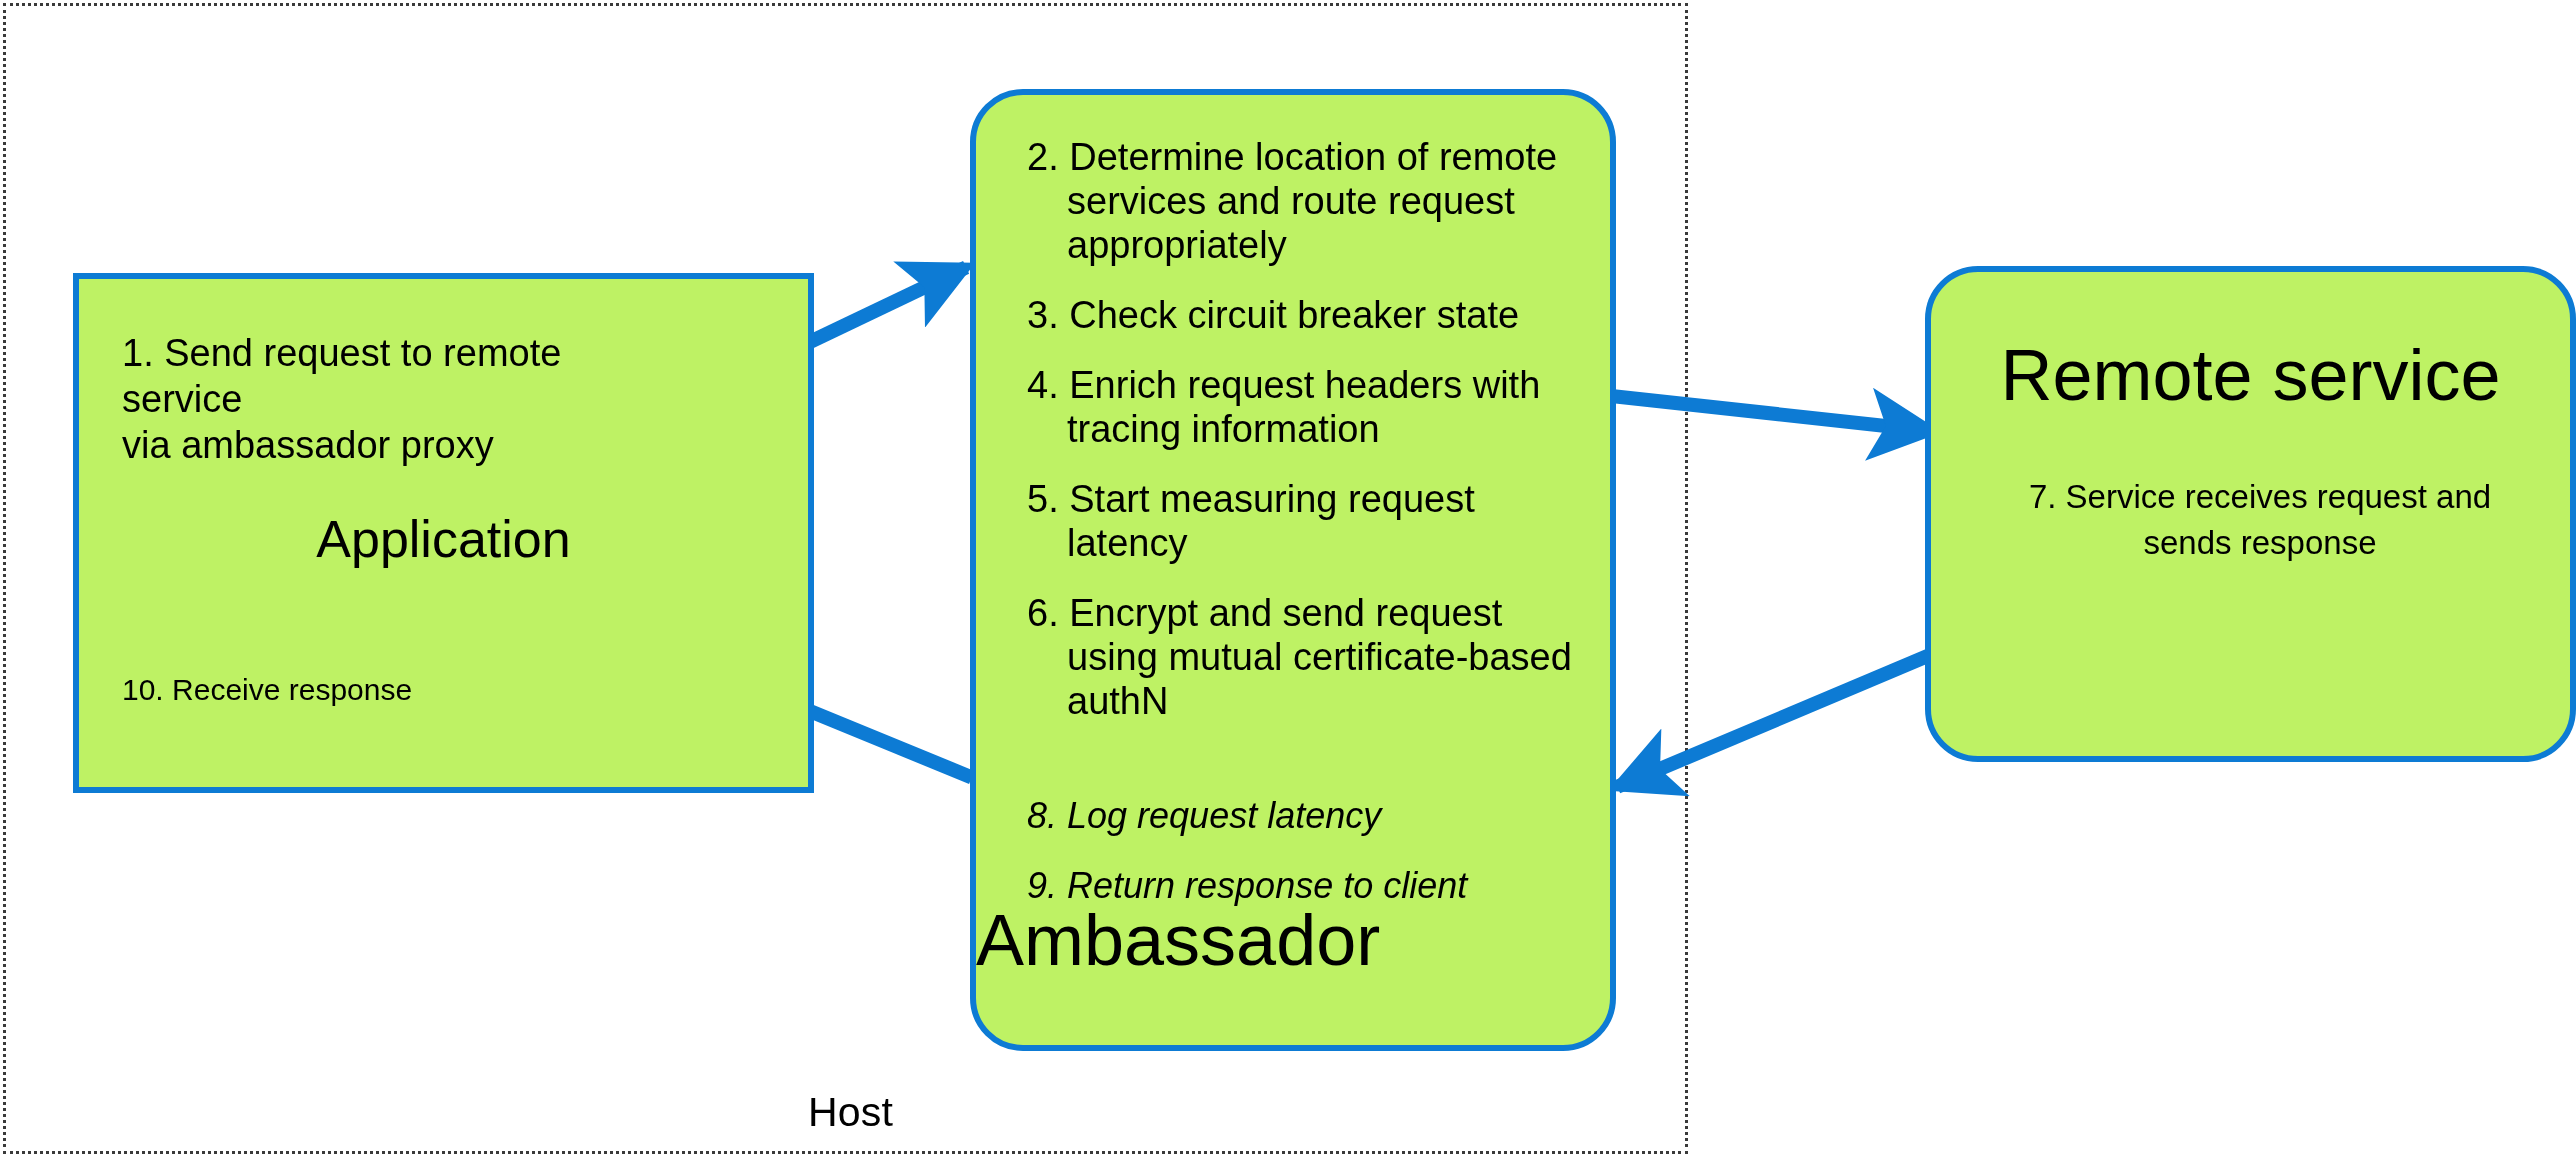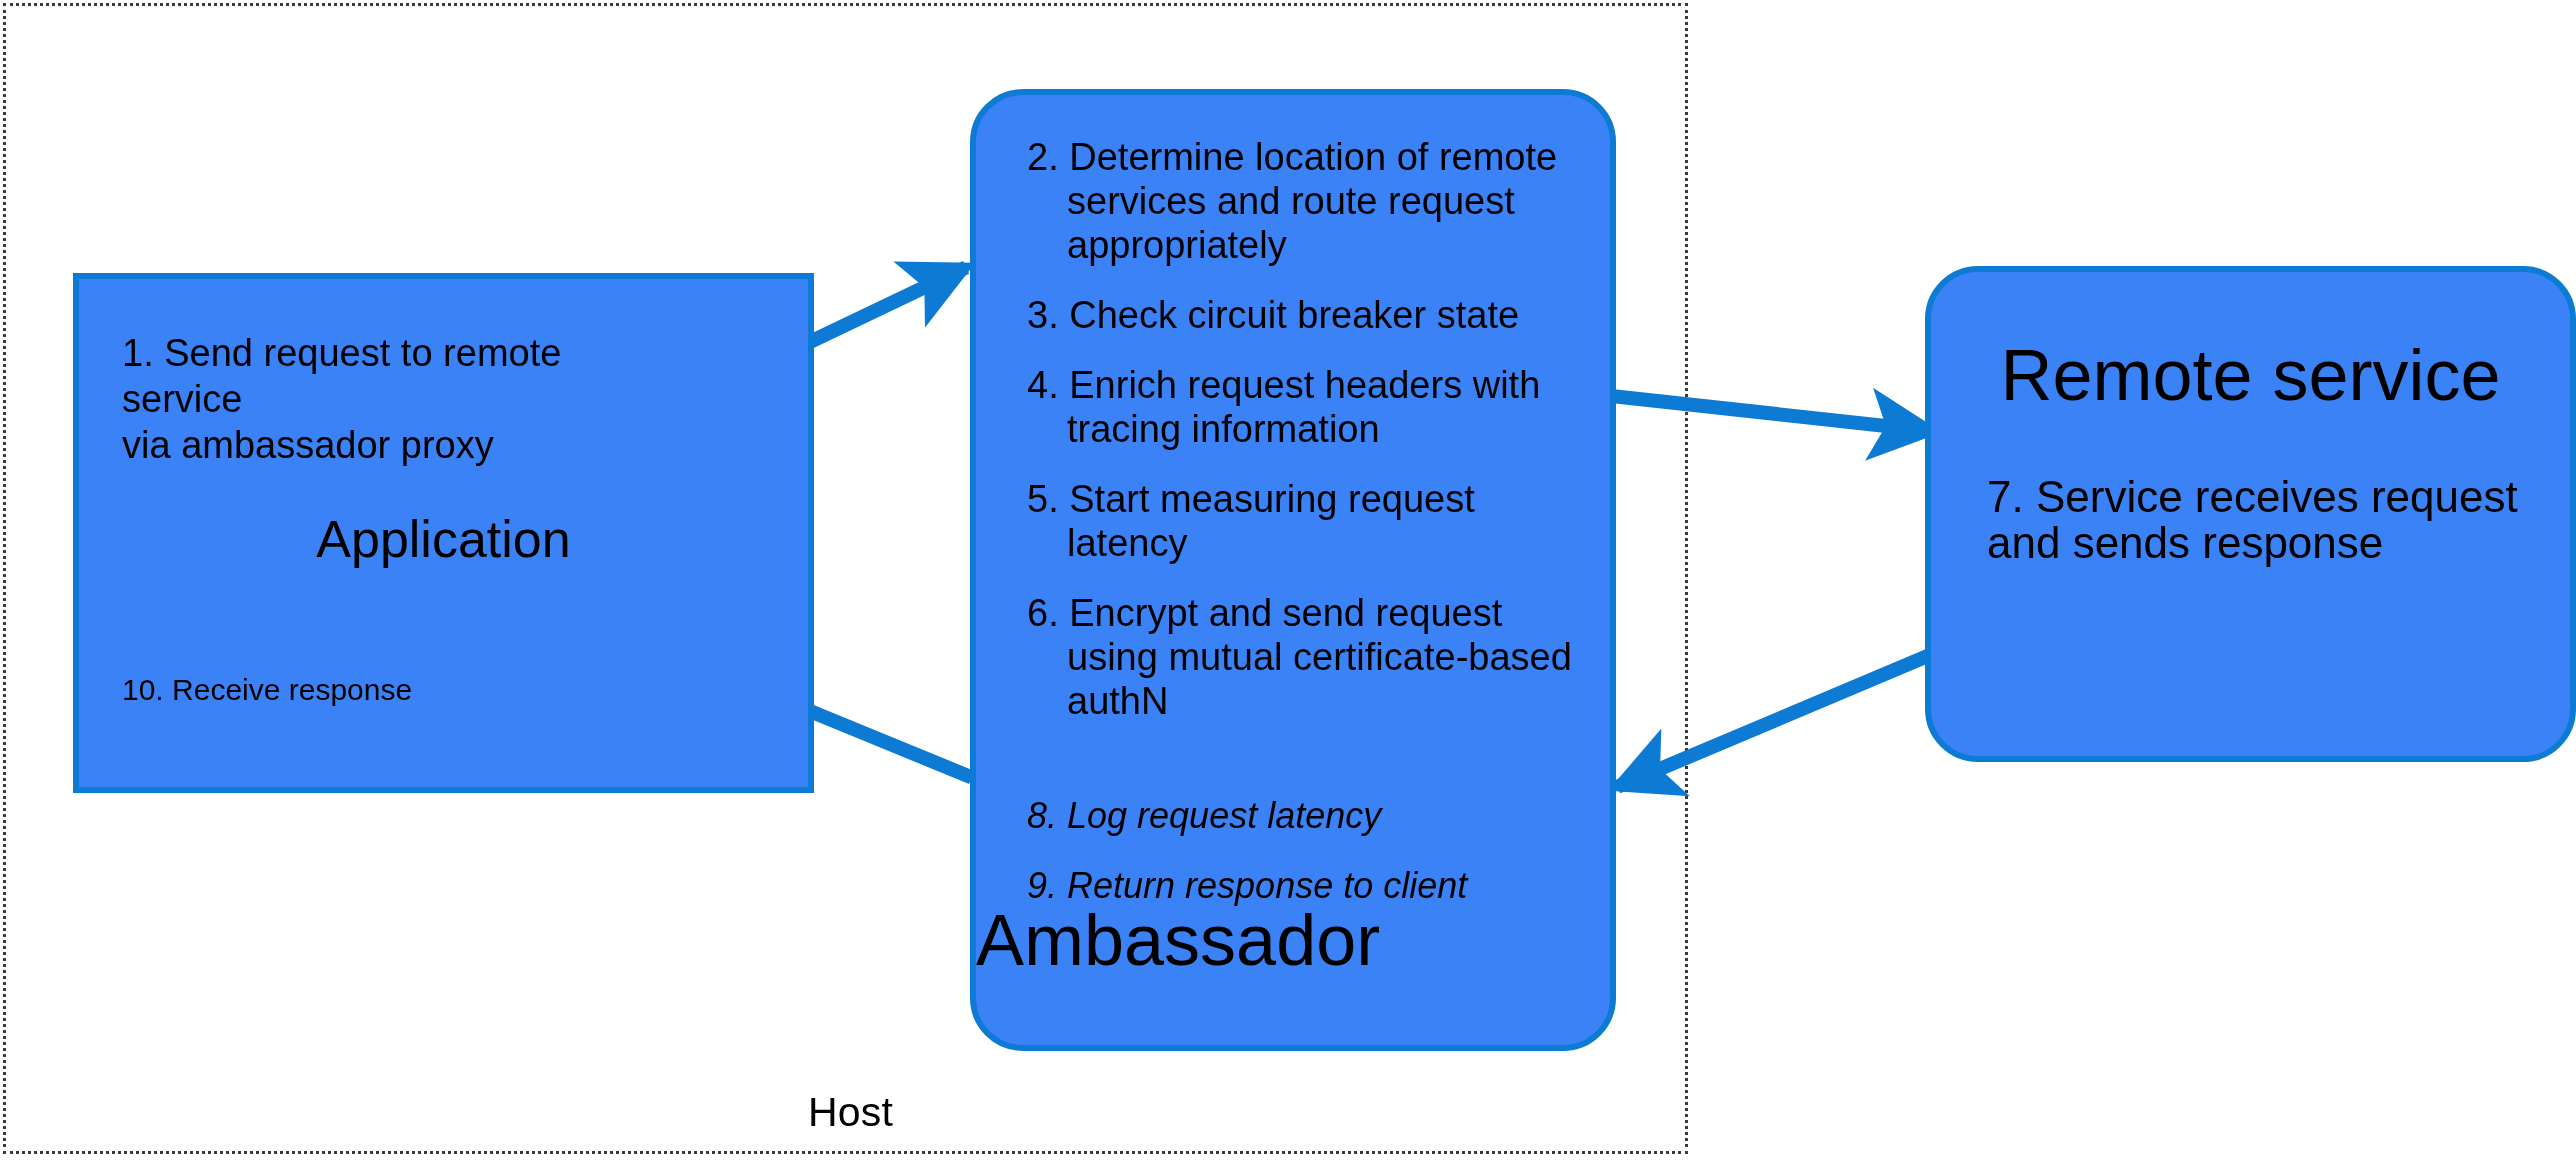--- a/index.html
+++ b/index.html
@@ -23,21 +23,21 @@
   .host-label{
     position:absolute;
     left:808px;top:1090px;
     font-size:41px;
     line-height:45px;
     letter-spacing:0.2px;
     white-space:nowrap;
   }
 
   
-  .node{position:absolute;box-sizing:border-box;background:#3b82f6;}
+  .node{position:absolute;box-sizing:border-box;background:#bef264;}
   .node.rect{
     border:6.6px solid #0d7bd4;
     border-radius:0;
   }
   .node.rounded{
     border:6.6px solid #0d7bd4;
     border-radius:53px;
   }
 
   
@@ -83,21 +83,21 @@
   }
 
   
   #remote-node{left:1925px;top:266px;width:651px;height:496px;}
   .remote-title{
     position:absolute;left:0;top:64px;width:100%;
     text-align:center;font-size:72px;line-height:79px;
   }
   .remote-step{
     position:absolute;left:56px;top:202px;width:546px;
-    font-size:44px;line-height:46px;
+    text-align:center;font-size:33px;line-height:46px;
   }
 
   
   #arrow-layer{position:absolute;left:0;top:0;width:2576px;height:1169px;pointer-events:none;}
 </style>
 </head>
 <body>
 
 <div id="canvas">
 

